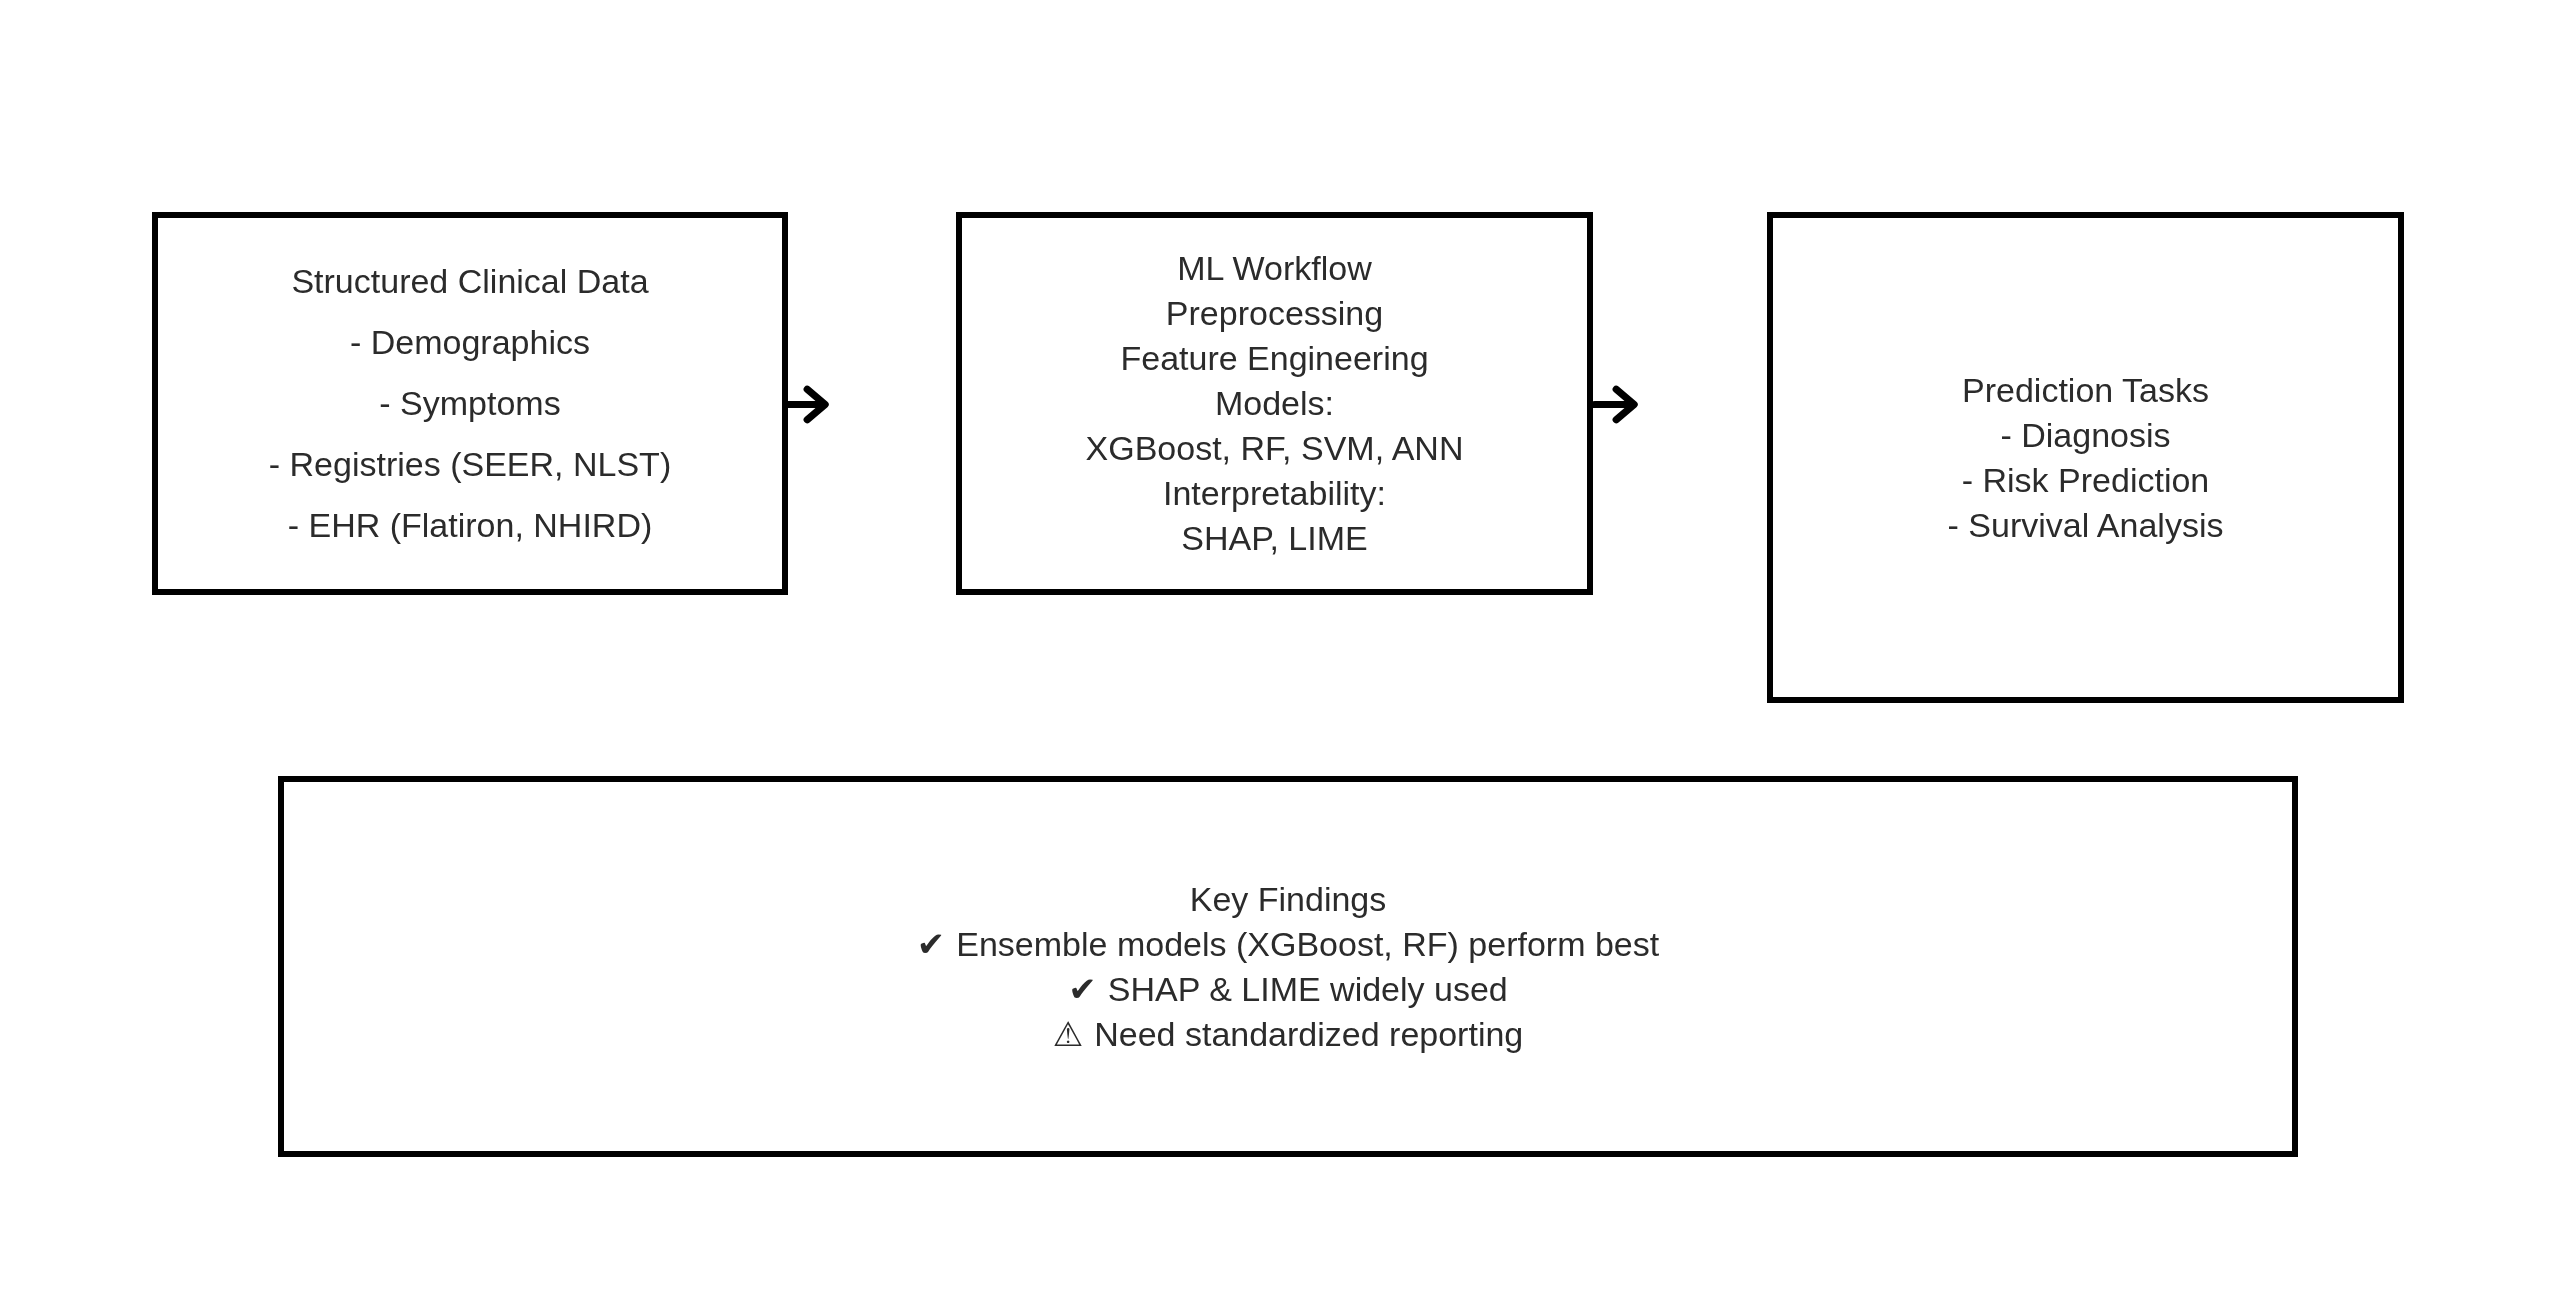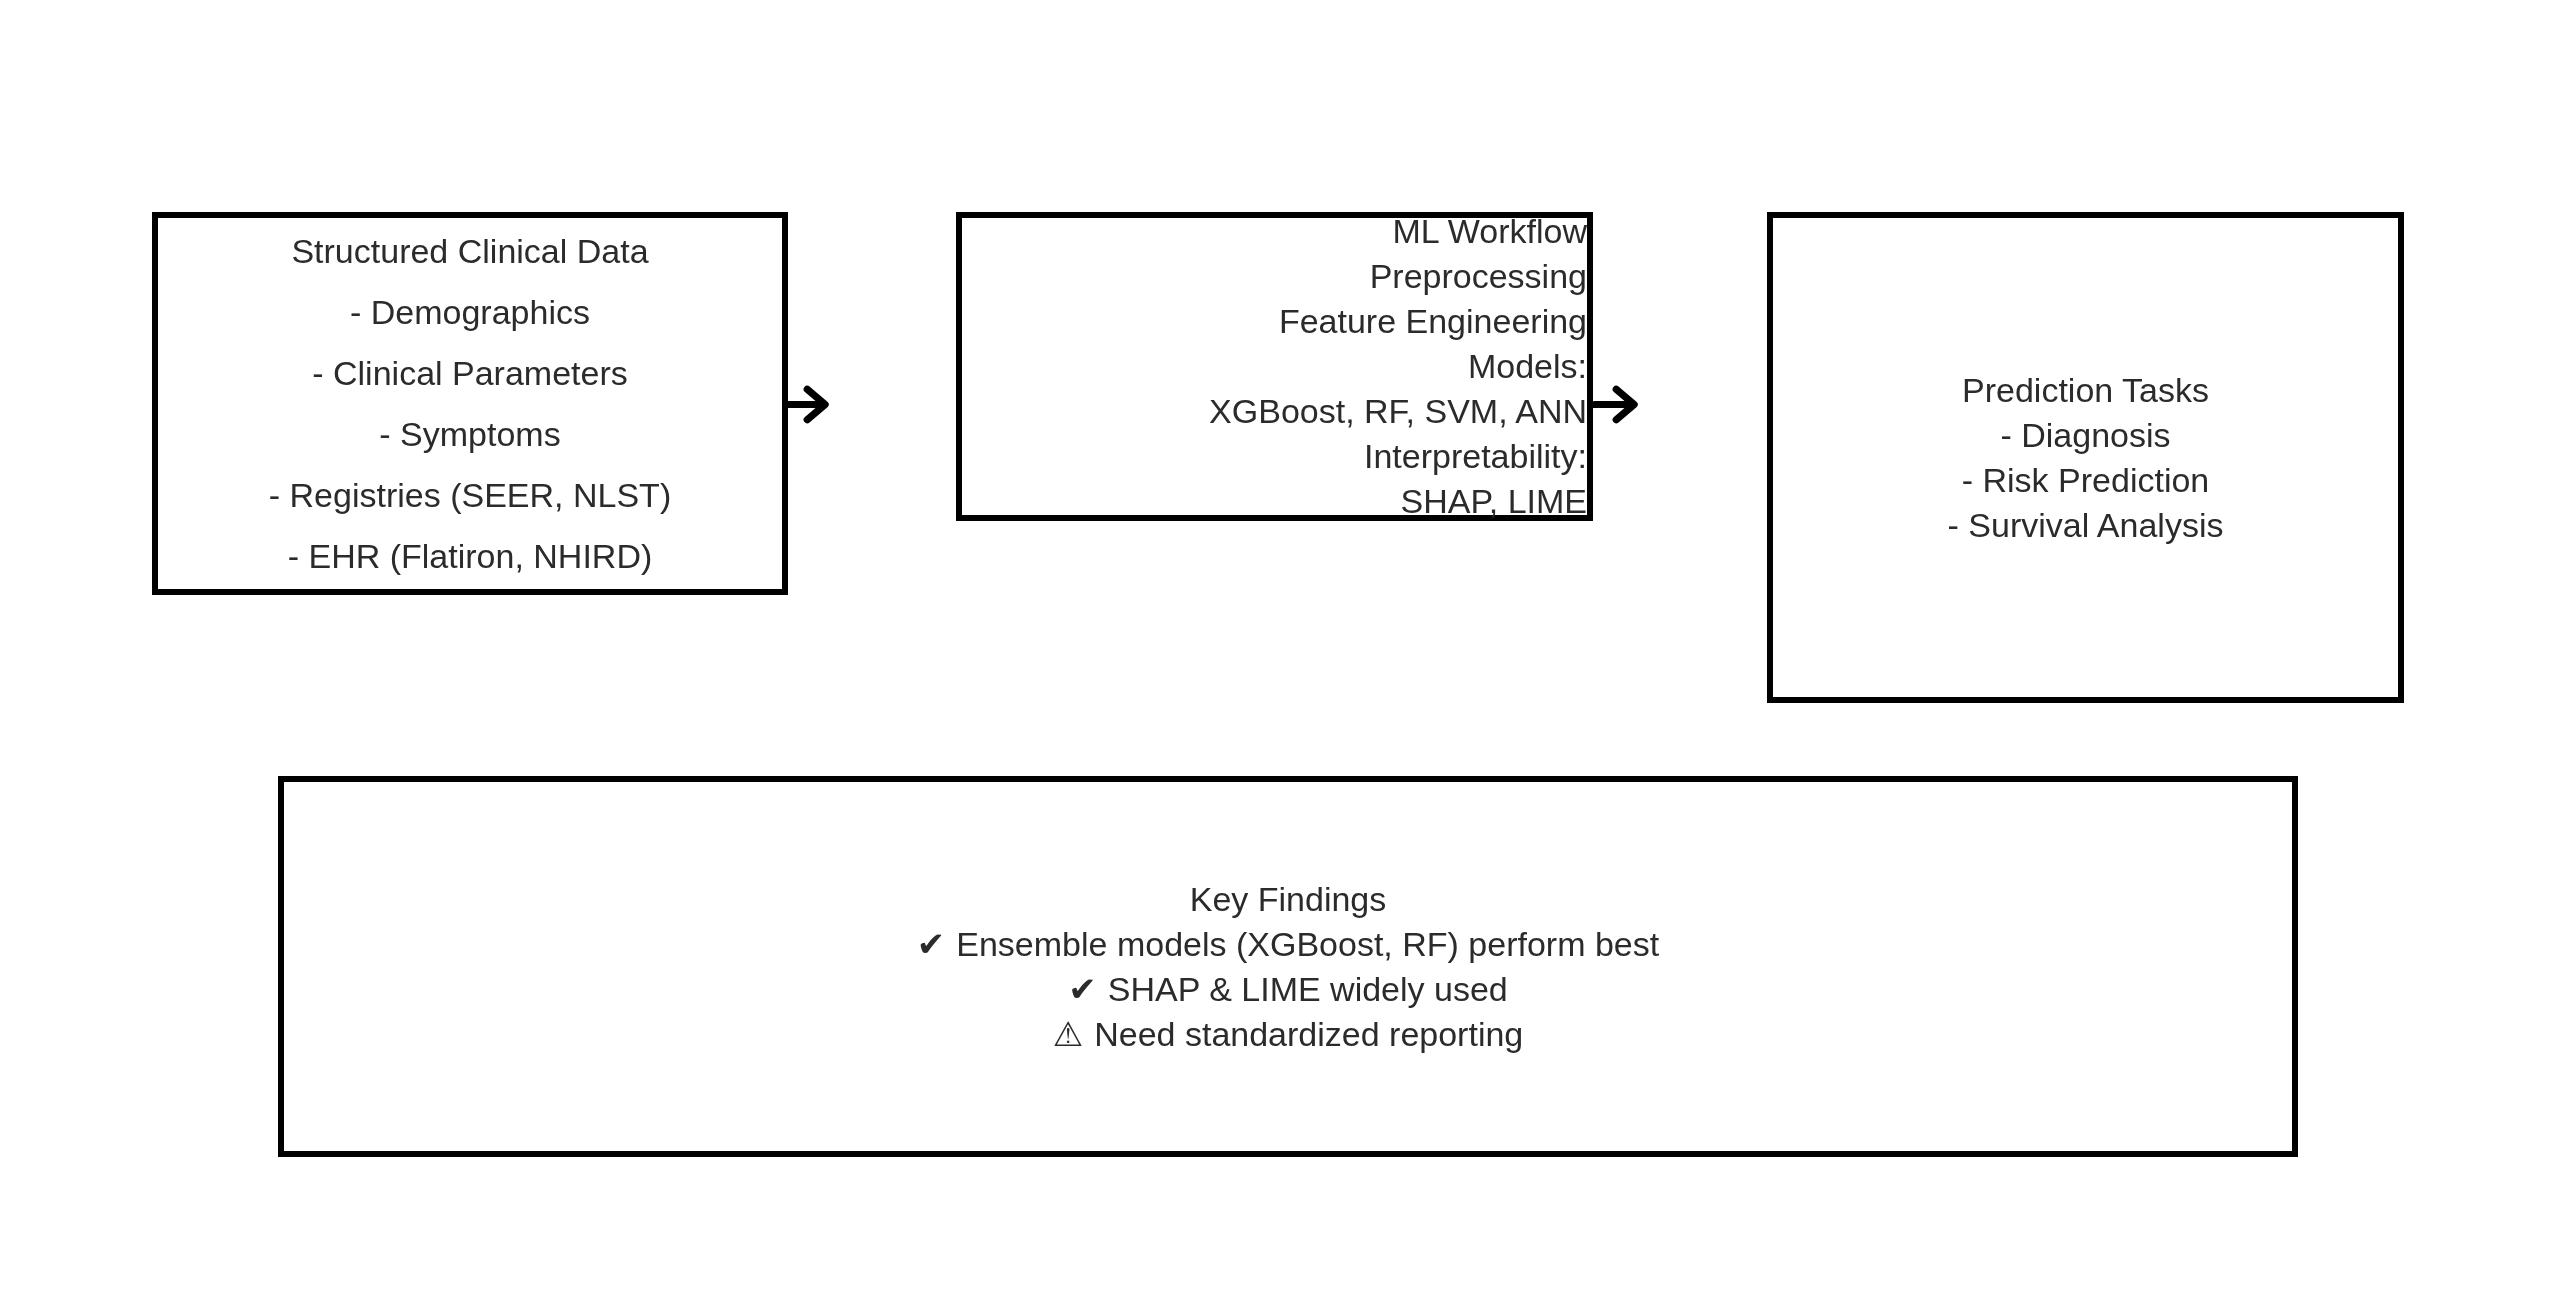--- a/index.html
+++ b/index.html
@@ -23,41 +23,40 @@
     background: #ffffff;
     display: flex;
     flex-direction: column;
     justify-content: center;
     align-items: center;
     text-align: center;
     font-size: 34px;
     line-height: 45px;
   }
   #box-source   { left: 152px;  top: 212px; width: 636px;  height: 383px; gap: 16px; }
-  #box-workflow { left: 956px; top: 212px; width: 637px;  height: 309px; align-items: flex-end; }
+  #box-workflow { left: 956px; top: 212px; width: 637px;  height: 383px; }
   #box-tasks    { left: 1767px; top: 212px; width: 637px;  height: 491px; }
   #box-findings { left: 278px;  top: 776px; width: 2020px; height: 381px; }
   .box-line { white-space: nowrap; }
   .finding-row { white-space: nowrap; }
   .finding-icon { margin-right: 11px; }
   .arrow {
     position: absolute;
   }
   #arrow-1 { left: 783px;  top: 380px; }
   #arrow-2 { left: 1592px; top: 380px; }
 </style>
 </head>
 <body>
 
 <div class="canvas">
 
   <div class="flow-box" id="box-source">
     <div class="box-line">Structured Clinical Data</div>
     <div class="box-line">- Demographics</div>
-    <div class="box-line">- Clinical Parameters</div>
     <div class="box-line">- Symptoms</div>
     <div class="box-line">- Registries (SEER, NLST)</div>
     <div class="box-line">- EHR (Flatiron, NHIRD)</div>
   </div>
 
   <svg class="arrow" id="arrow-1" width="52" height="49" viewBox="0 0 58 54" xmlns="http://www.w3.org/2000/svg">
     <path d="M3 27 H44" fill="none" stroke="#000000" stroke-width="8" stroke-linecap="round"></path>
     <path d="M27 10 L47 27 L27 44" fill="none" stroke="#000000" stroke-width="8" stroke-linecap="round" stroke-linejoin="round"></path>
   </svg>
 

